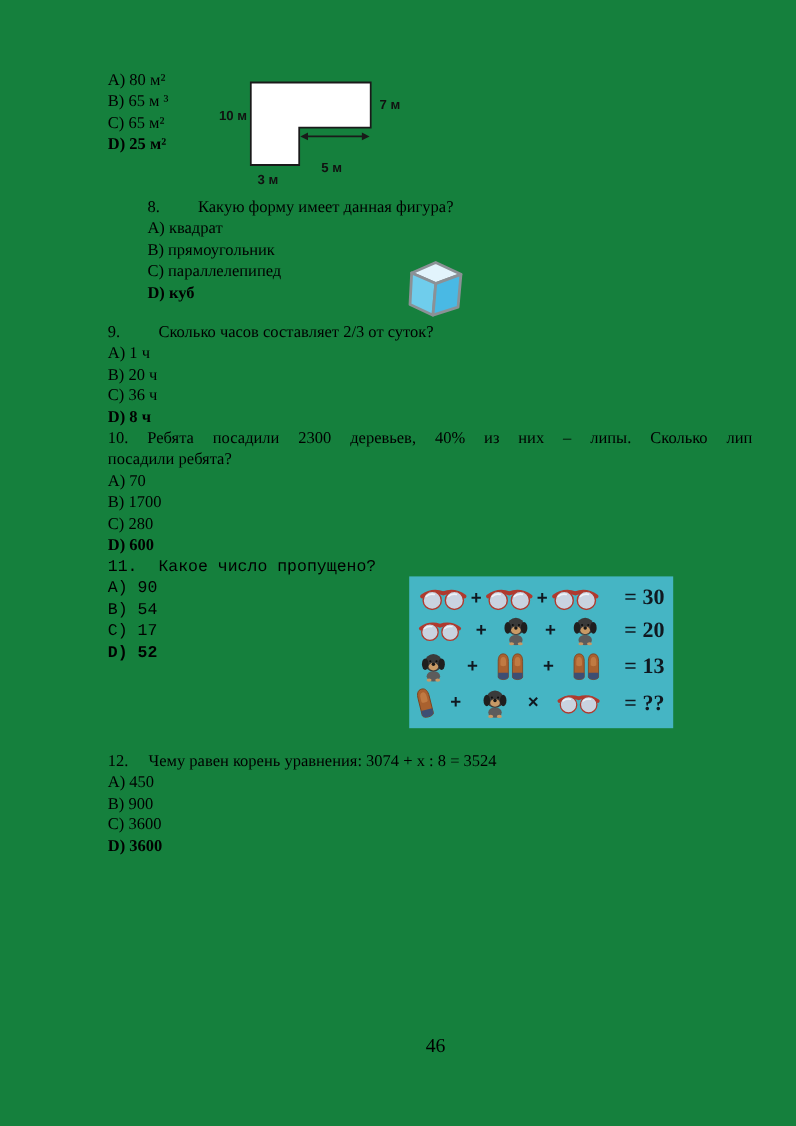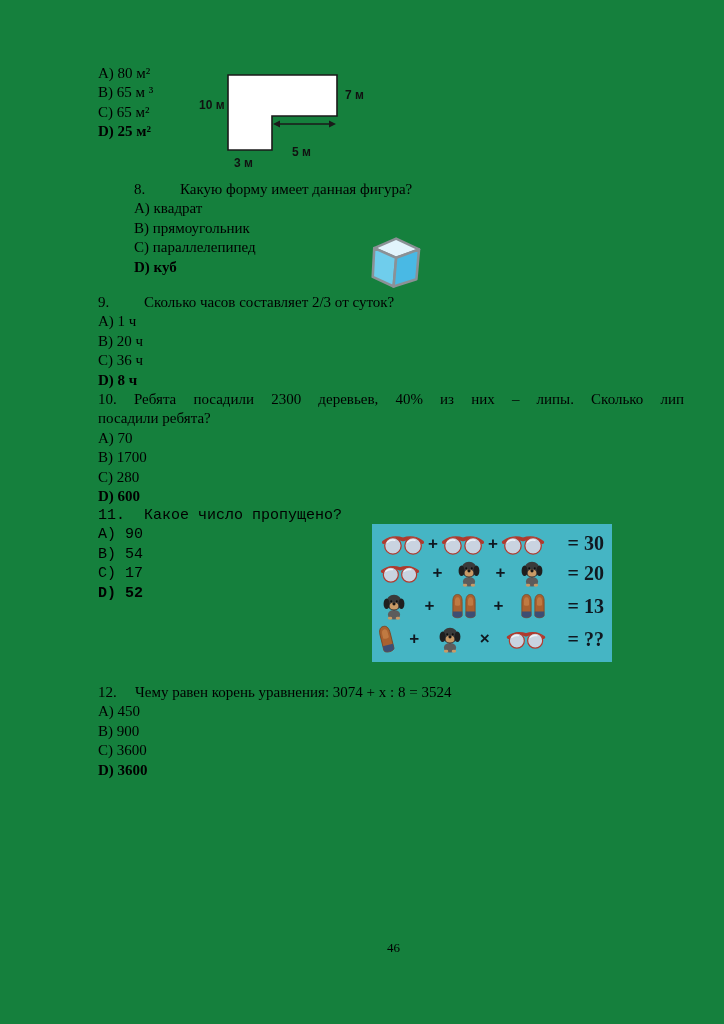--- a/index.html
+++ b/index.html
@@ -25,21 +25,21 @@
   .pgroup{flex:1;display:flex;align-items:center;justify-content:space-between;padding-right:6px;}
   .pop{font-family:"Liberation Sans", sans-serif;font-weight:bold;font-size:17px;color:#101820;}
   .peq{display:flex;align-items:center;gap:5px;font-family:"Liberation Serif", serif;
        font-weight:bold;font-size:20px;color:#101820;min-width:52px;justify-content:flex-end;}
   .picon{display:inline-flex;}
   .i-glasses svg{width:46px;height:22px;}
   .i-glasses-sm svg{width:40px;height:20px;}
   .i-dog svg{width:28px;height:28px;}
   .i-shoes svg{width:26px;height:29px;}
   .i-shoe svg{width:13px;height:29px;transform:rotate(-14deg);}
-  .pagenum{position:absolute;left:387px;top:940px;font-size:13px;}
+  .pagenum{position:absolute;left:387px;top:940px;font-size:18px;}
 </style>
 </head>
 <body>
 
 <svg width="0" height="0" style="position:absolute" aria-hidden="true">
   <defs>
     <symbol id="sym-glasses" viewBox="0 0 46 24">
       <path d="M2 10 Q12 3 23 7 Q34 3 44 10" fill="none" stroke="#b03a2e" stroke-width="4" stroke-linecap="round"></path>
       <circle cx="12" cy="14" r="9" fill="#c9d3e0" stroke="#b03a2e" stroke-width="1.4"></circle>
       <circle cx="34" cy="14" r="9" fill="#c9d3e0" stroke="#b03a2e" stroke-width="1.4"></circle>

